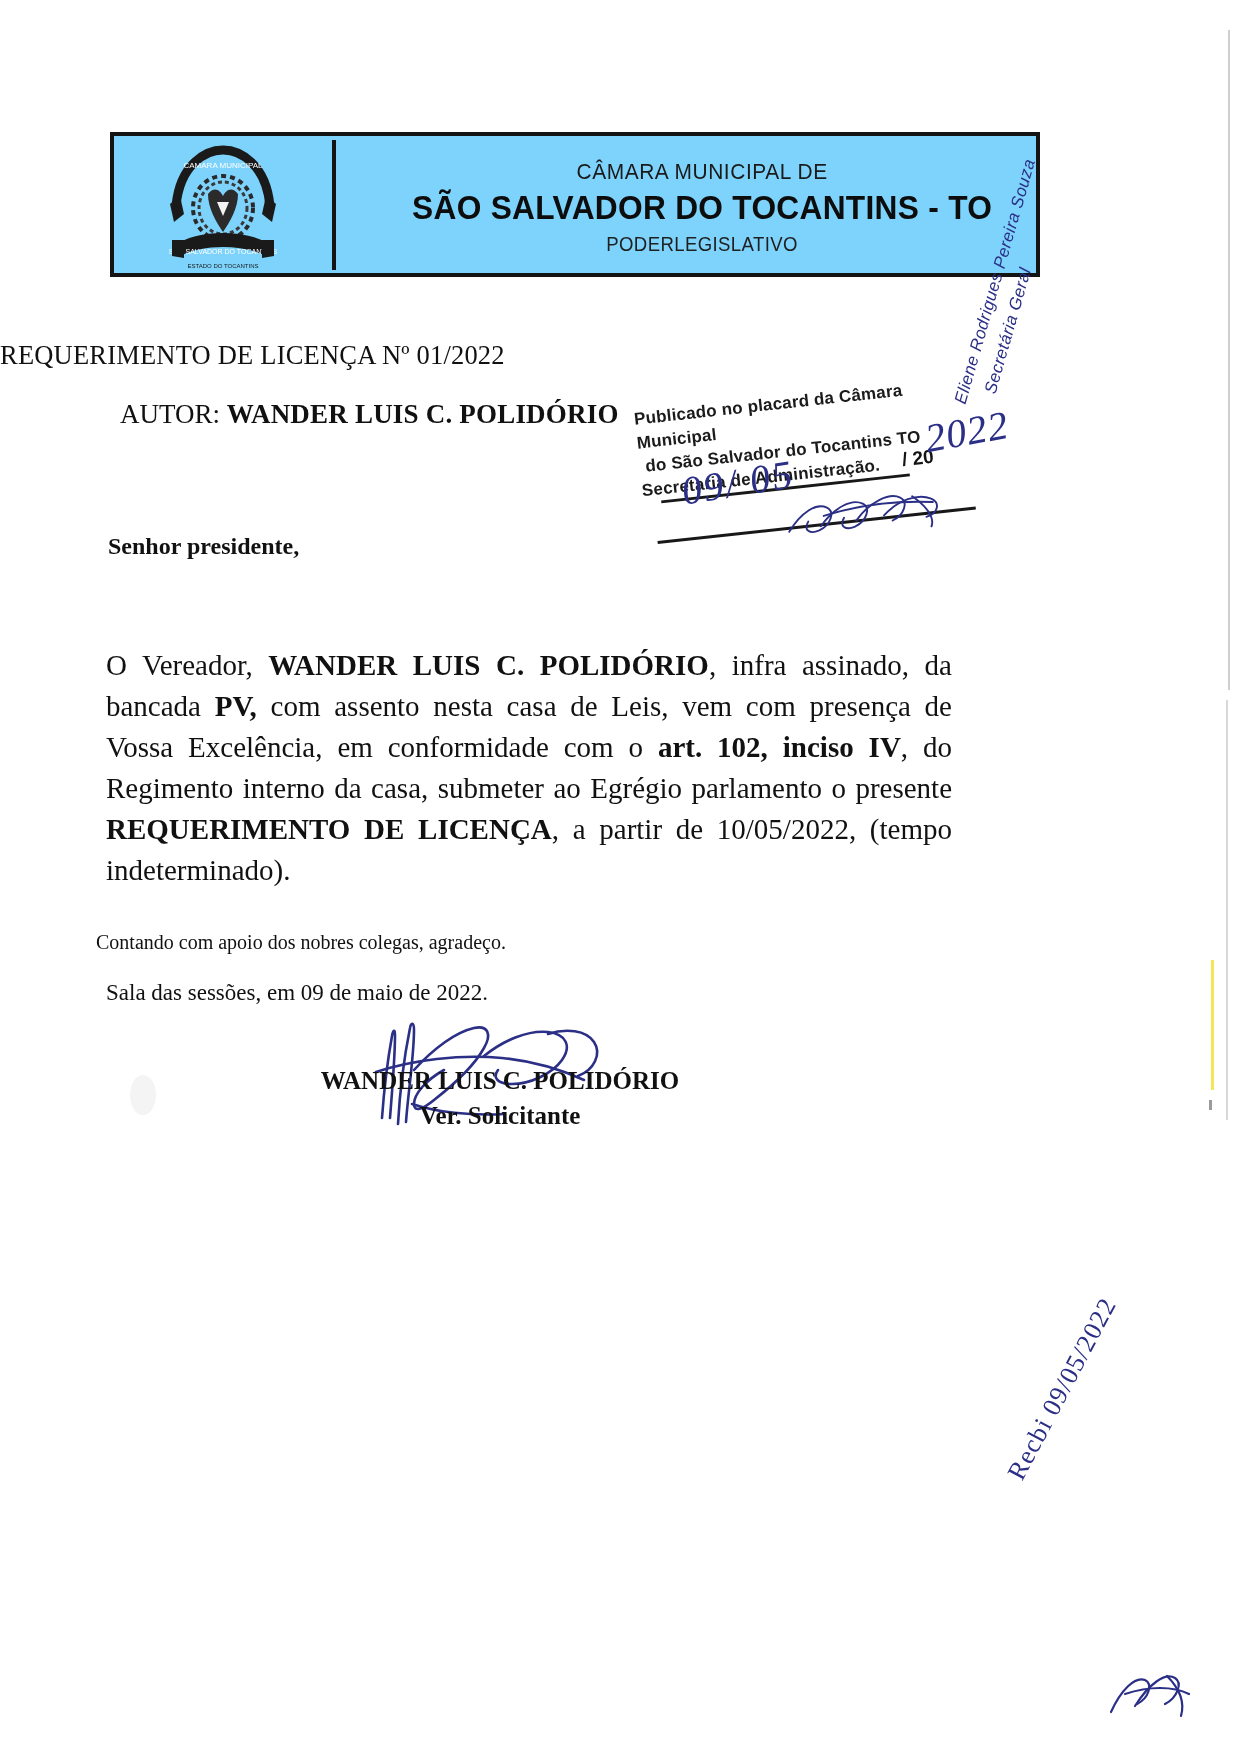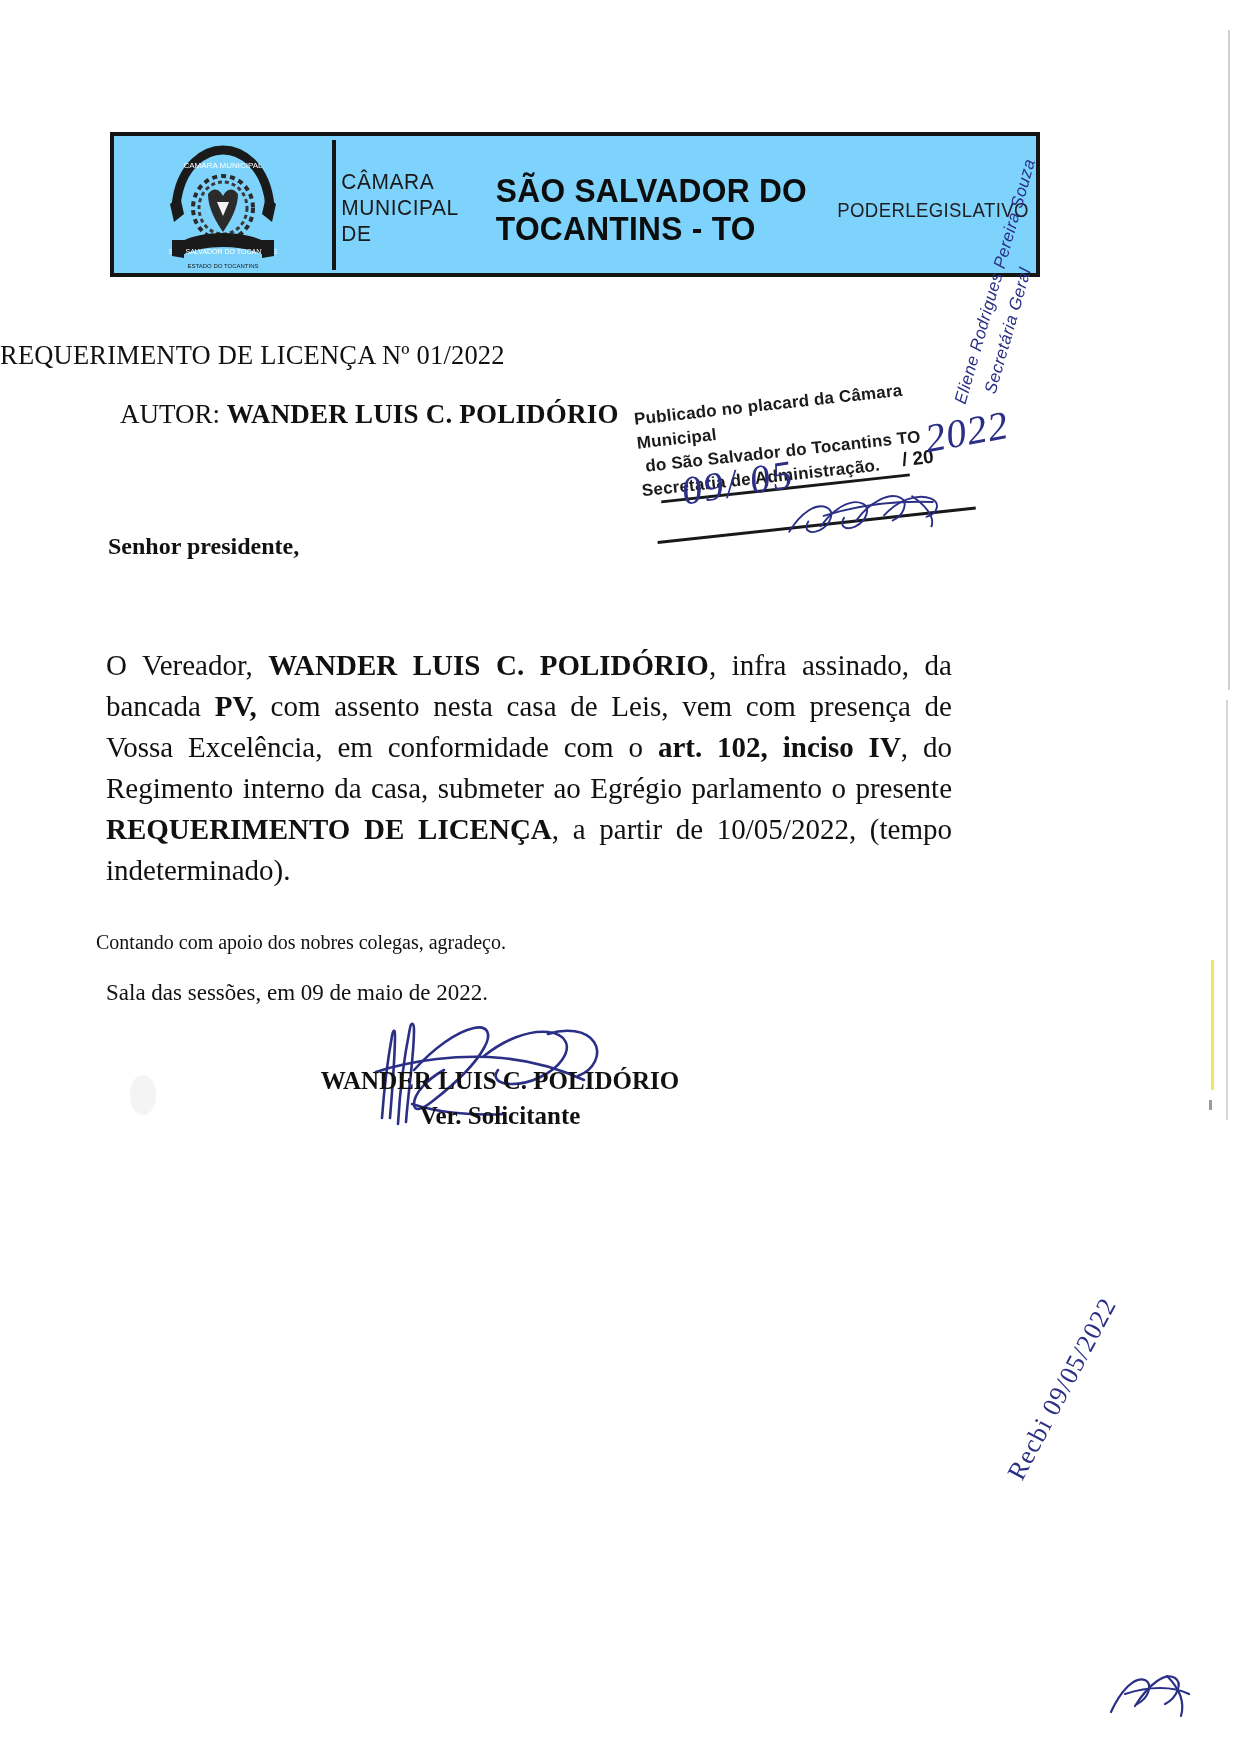--- a/index.html
+++ b/index.html
@@ -91,24 +91,25 @@
     justify-content: center;
     padding-top: 4px;
   }
   .crest {
     width: 130px;
     height: 126px;
   }
   .head-text {
     flex: 1;
     display: flex;
-    flex-direction: row;
+    flex-direction: column;
     align-items: center;
     justify-content: center;
     padding-top: 6px;
+    padding-left: 32px;
   }
   .head-line1 {
     font-family: "Liberation Sans", sans-serif;
     font-size: 22.5px;
     letter-spacing: .6px;
     color: #1a1a1a;
     transform: scaleX(0.93);
   }
   .head-line2 {
     font-family: "Liberation Sans", sans-serif;

